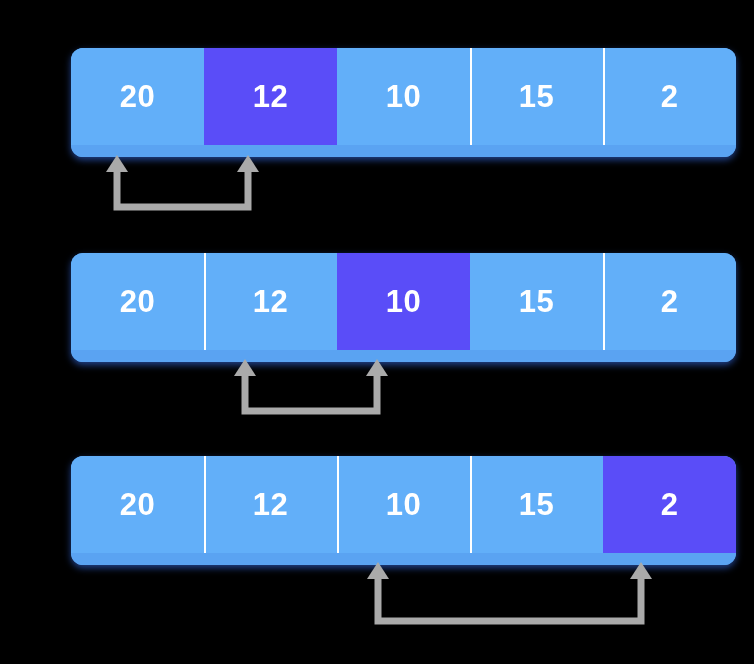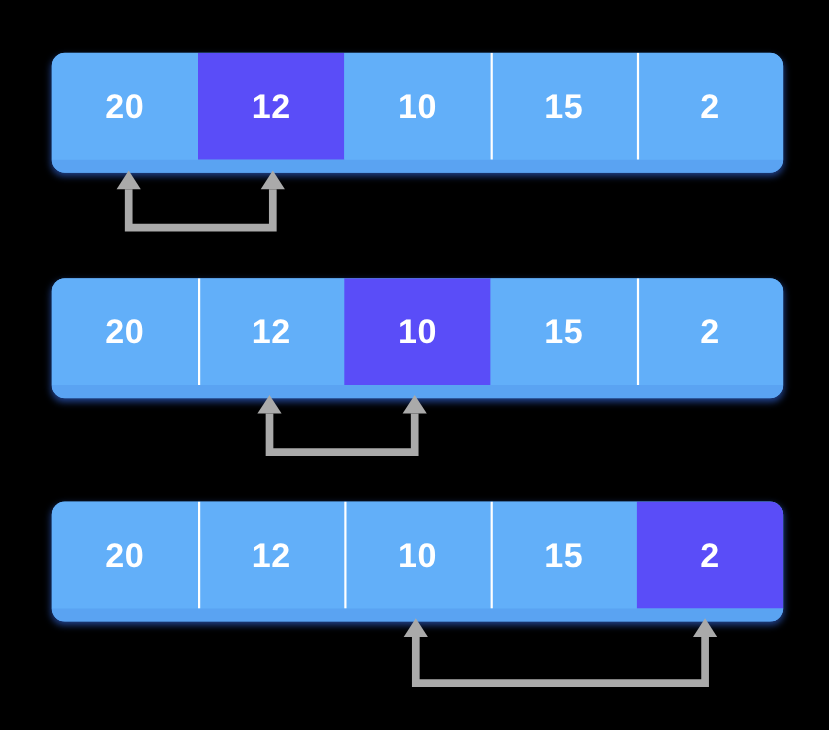--- a/index.html
+++ b/index.html
@@ -10,21 +10,21 @@
     overflow:hidden;
   }
   #stage {
     position:relative;
     width:754px;
     height:664px;
     background:#000000;
   }
   .array-row {
     position:absolute;
-    left:28px;
+    left:52px;
     width:665px;
     padding-left:19px;
   }
   .bar {
     position:relative;
     width:665px;
     height:109px;
     border-radius:12px;
     background:#62AFF9;
     box-shadow:0 3px 7px rgba(60,120,255,0.55);

